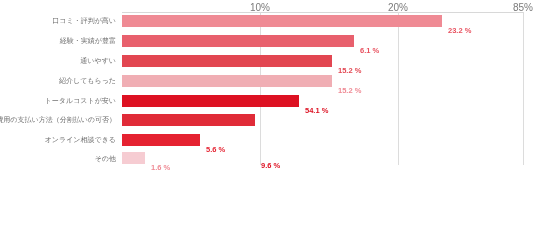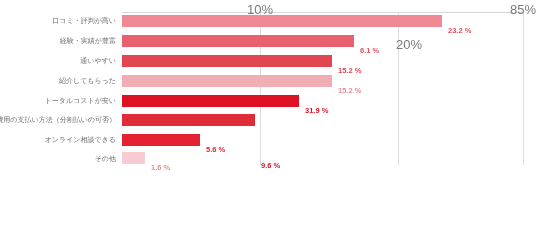--- a/index.html
+++ b/index.html
@@ -22,21 +22,21 @@
   .axis-top-line{
     position:absolute;left:0;top:0;width:402px;height:1px;
     background:#d8d8d8;
   }
   .gridline{
     position:absolute;top:0;width:1px;height:153px;
     background:#dcdcdc;
   }
   .tick-label{
     position:absolute;top:0px;
-    font-size:13px;color:#7a7a7a;
+    font-size:10px;color:#7a7a7a;
     transform:translateX(-50%);
     white-space:nowrap;
   }
 
   
   .row{
     position:absolute;left:0;
     height:29px;
   }
   .bar{
@@ -75,21 +75,21 @@
 
   <div class="plot">
 
     <div class="axis-top-line"></div>
 
     <div class="gridline" style="left:138px;"></div>
     <div class="gridline" style="left:276px;"></div>
     <div class="gridline" style="left:401px;"></div>
 
     <div class="tick-label" style="left:138px;top:-10px;">10%</div>
-    <div class="tick-label" style="left:287px;top:-10px;margin-top:35px;">20%</div>
+    <div class="tick-label" style="left:276px;top:-10px;">20%</div>
     <div class="tick-label" style="left:401px;top:-10px;">85%</div>
 
     <div class="row" style="top:3px;width:402px;">
       <div class="bar" style="width:320px;background:#ef8a94;"></div>
       <div class="bar-value" style="left:326px;color:#e8505e;">23.2 %</div>
     </div>
 
     <div class="row" style="top:23px;width:402px;">
       <div class="bar" style="width:232px;background:#e8606d;"></div>
       <div class="bar-value" style="left:238px;color:#e8505e;">6.1 %</div>
@@ -100,21 +100,21 @@
       <div class="bar-value" style="left:216px;color:#e24651;">15.2 %</div>
     </div>
 
     <div class="row" style="top:63px;width:402px;">
       <div class="bar" style="width:210px;background:#f0aeb4;"></div>
       <div class="bar-value" style="left:216px;color:#ef8a94;">15.2 %</div>
     </div>
 
     <div class="row" style="top:83px;width:402px;">
       <div class="bar" style="width:177px;background:#dd1122;"></div>
-      <div class="bar-value" style="left:183px;color:#dd1122;">31.9 %</div>
+      <div class="bar-value" style="left:183px;color:#dd1122;">54.1 %</div>
     </div>
 
     <div class="row" style="top:102px;width:402px;">
       <div class="bar" style="width:133px;background:#e02b38;"></div>
       <div class="bar-value" style="left:139px;color:#dd1122;margin-top:36px;">9.6 %</div>
     </div>
 
     <div class="row" style="top:122px;width:402px;">
       <div class="bar" style="width:78px;background:#e52231;"></div>
       <div class="bar-value" style="left:84px;color:#e52231;text-align:right;">5.6 %</div>

